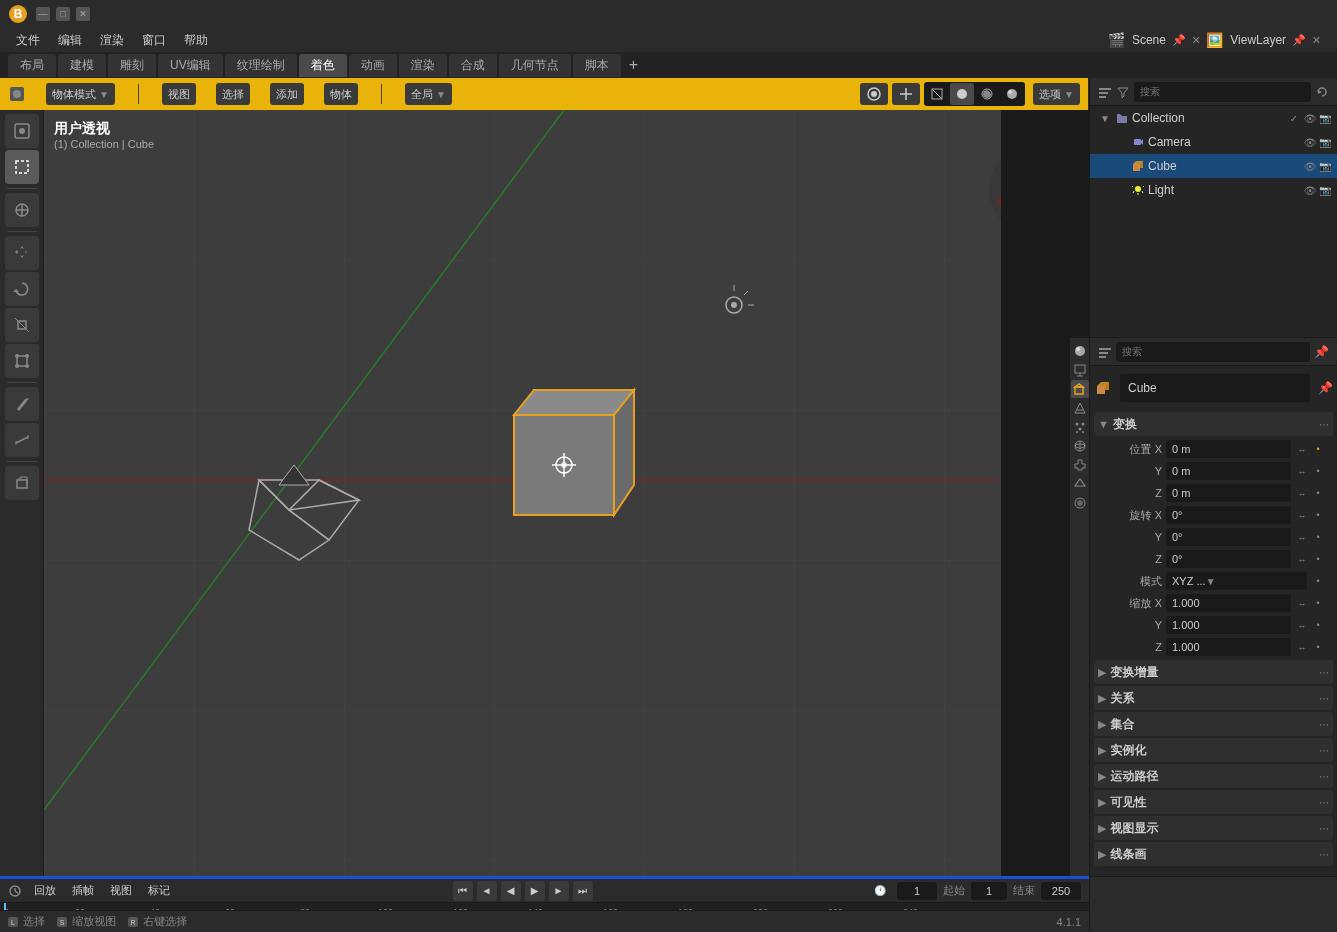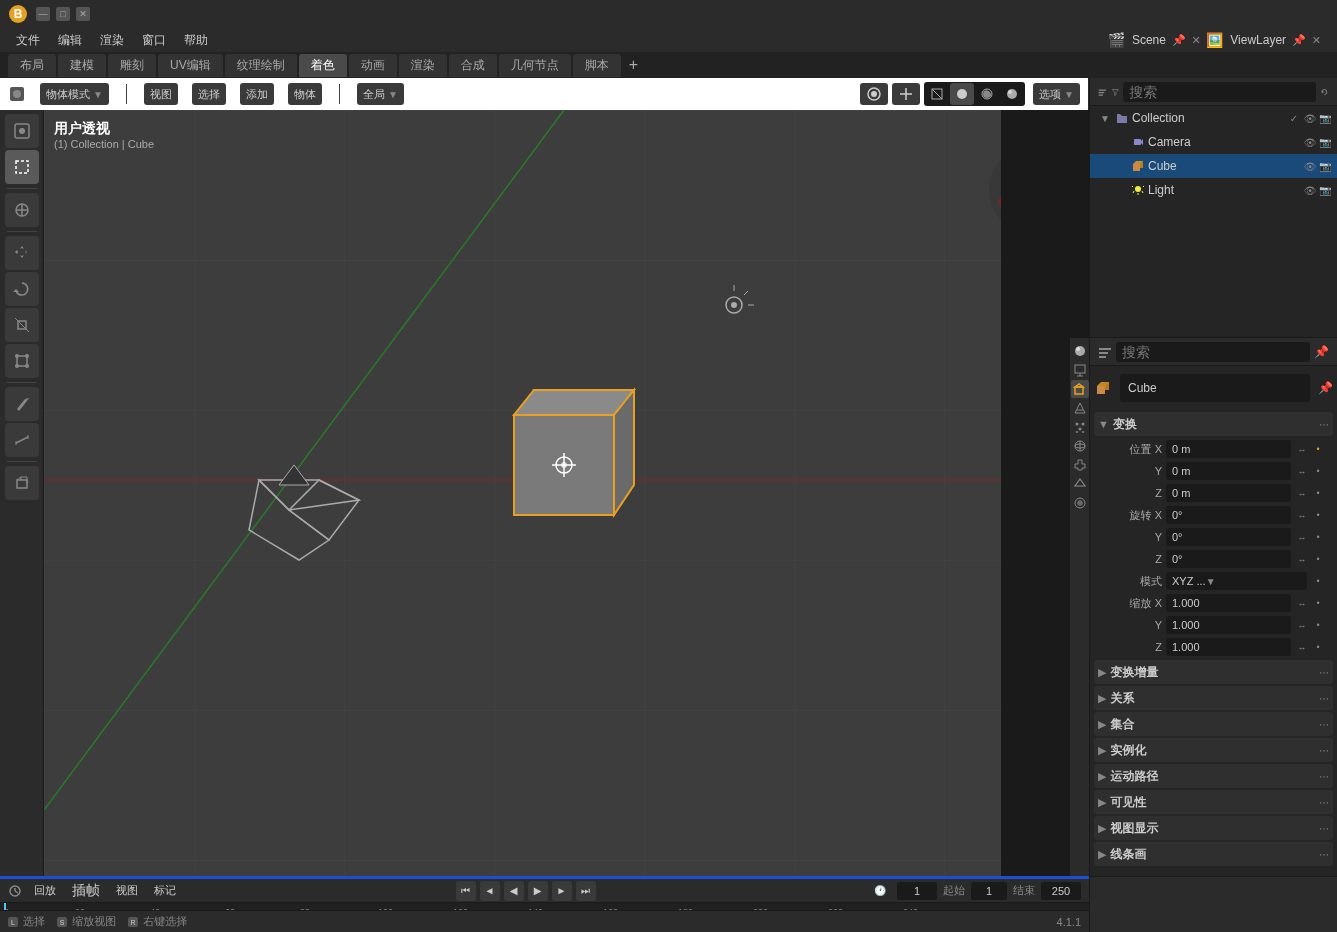--- a/index.html
+++ b/index.html
@@ -106,29 +106,29 @@
       color: #aaa;
       padding: 0 6px;
       cursor: pointer;
       font-size: 16px;
     }
 
     
     #header-toolbar {
       width: 1088px;
       height: 32px;
-      background: #ffffff;
+      background: #eab308;
       display: flex;
       align-items: center;
       padding: 0 8px;
       position: absolute;
       top: 78px;
       left: 0;
       z-index: 99;
-      gap: 14px;
+      gap: 20px;
     }
     .toolbar-btn {
       height: 22px;
       padding: 0 6px;
       background: #3a3a3a;
       border: none;
       border-radius: 3px;
       color: #cccccc;
       cursor: pointer;
       font-size: 11px;
@@ -264,21 +264,21 @@
       border-bottom: 1px solid #1a1a1a;
     }
     .outliner-search {
       flex: 1;
       height: 20px;
       background: #1a1a1a;
       border: none;
       border-radius: 3px;
       color: #ccc;
       padding: 8px 6px;
-      font-size: 14px;
+      font-size: 10px;
     }
     .outliner-item {
       height: 24px;
       display: flex;
       align-items: center;
       padding: 0 4px;
       cursor: pointer;
       gap: 2px;
     }
     .outliner-item.selected { background: #1a4a7a; }
@@ -1134,21 +1134,21 @@
 </div>
 
 <div id="timeline">
   <div id="timeline-header">
     <svg width="14" height="14" viewBox="0 0 14 14">
       <circle cx="7" cy="7" r="5" fill="none" stroke="#888" stroke-width="1.5"></circle>
       <line x1="7" y1="4" x2="7" y2="7" stroke="#888" stroke-width="1.5"></line>
       <line x1="7" y1="7" x2="10" y2="9" stroke="#888" stroke-width="1.5"></line>
     </svg>
     <button class="toolbar-btn" style="background:transparent;border:none;color:#ccc;font-size:11px;cursor:pointer;padding:0 4px;">回放</button>
-    <button class="toolbar-btn" style="background:transparent;border:none;color:#ccc;font-size:14px;cursor:pointer;padding:0 4px;">插帧</button>
+    <button class="toolbar-btn" style="background:transparent;border:none;color:#ccc;font-size:11px;cursor:pointer;padding:0 4px;">插帧</button>
     <button class="toolbar-btn" style="background:transparent;border:none;color:#ccc;font-size:11px;cursor:pointer;padding:0 4px;">视图</button>
     <button class="toolbar-btn" style="background:transparent;border:none;color:#ccc;font-size:11px;cursor:pointer;padding:0 4px;">标记</button>
     <div style="flex:1"></div>
 
     <div class="playback-controls">
       <div class="play-btn">⏮</div>
       <div class="play-btn">◄</div>
       <div class="play-btn">◀</div>
       <div class="play-btn">▶</div>
       <div class="play-btn">►</div>

